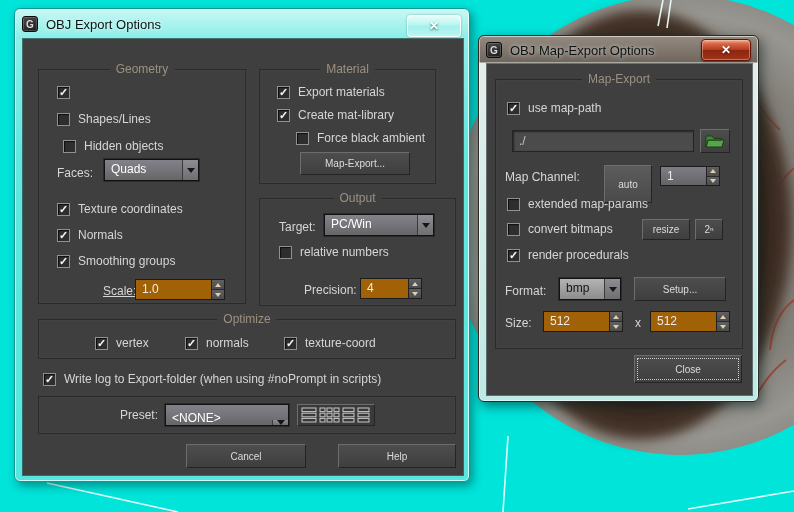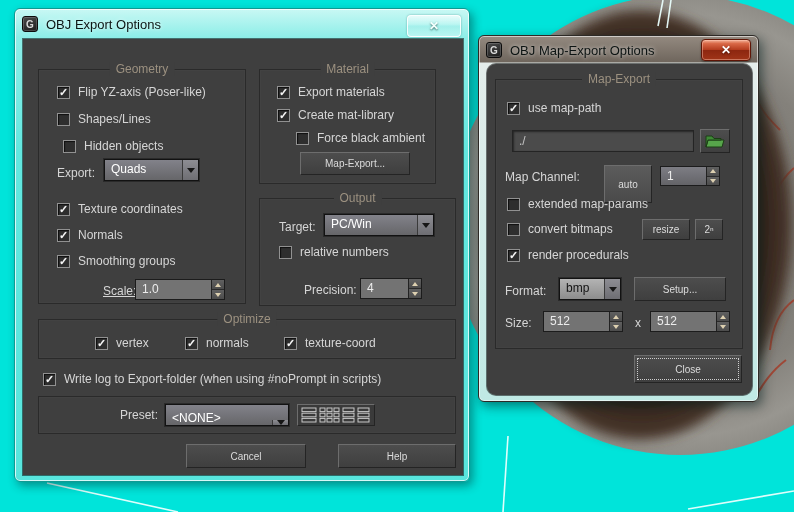--- a/index.html
+++ b/index.html
@@ -50,21 +50,21 @@
   .flabel { position:absolute; font-size:12px; color:#d6d6d6; white-space:nowrap; }
 
   .combo { position:absolute; display:flex; border:1px solid #121212; outline:1px solid #2a2a2a; background:linear-gradient(180deg,#82828a,#666669); }
   .combo .combo-text { flex:1; font-size:12px; color:#fff; padding:2px 0 0 6px; white-space:nowrap; overflow:hidden; }
   .combo .combo-arrow { width:16px; border-left:1px solid #3a3a3a; background:linear-gradient(180deg,#8d8d93,#6e6e73);
     display:flex; align-items:center; justify-content:center; }
   .combo.light { background:linear-gradient(180deg,#b3b3b3,#8d8d8d); }
   .combo.light .combo-text { color:#141414; }
   .tri-down { width:0; height:0; border-left:4px solid transparent; border-right:4px solid transparent; border-top:5px solid #161616; }
 
-  .spinfield { position:absolute; display:flex; border:1px solid #1c1c1c; background:#737373; }
+  .spinfield { position:absolute; display:flex; border:1px solid #1c1c1c; background:#a16207; }
   .spinfield.gray { background:linear-gradient(180deg,#7d7d84,#646468); }
   .spinfield .sf-text { flex:1; font-size:12px; color:#ececec; padding:2px 0 0 6px; }
   .spin { width:13px; flex:none; display:flex; flex-direction:column; border-left:1px solid #222; }
   .spin-btn { flex:1; background:linear-gradient(180deg,#606060,#4c4c4c); display:flex; align-items:center; justify-content:center; }
   .spin-btn + .spin-btn { border-top:1px solid #2a2a2a; }
   .tri-up-s { width:0; height:0; border-left:3px solid transparent; border-right:3px solid transparent; border-bottom:4px solid #ddd0b0; }
   .tri-down-s { width:0; height:0; border-left:3px solid transparent; border-right:3px solid transparent; border-top:4px solid #ddd0b0; }
 
   .btn { position:absolute; background:linear-gradient(180deg,#4d4d4d,#3f3f3f);
     border-top:1px solid #6d6d6d; border-left:1px solid #6d6d6d; border-right:1px solid #242424; border-bottom:1px solid #242424;
@@ -128,35 +128,34 @@
   </div>
 
   <div class="client" style="left:8px; top:30px; width:440px; height:436px;">
 
     <div class="group" style="left:15px; top:30px; width:208px; height:235px;">
       <span class="group-title">Geometry</span>
       <div class="cb" style="left:18px; top:15px;">
         <span class="box">
             <span class="mark">✓</span>
           </span>
-        <span class="lbl">Flip YZ-axis (Poser-like)</span>
       </div>
       <div class="cb" style="left:18px; top:42px;">
         <span class="box">
             <span class="mark"></span>
           </span>
         <span class="lbl">Shapes/Lines</span>
       </div>
       <div class="cb" style="left:24px; top:69px;">
         <span class="box">
             <span class="mark"></span>
           </span>
         <span class="lbl">Hidden objects</span>
       </div>
-      <div class="flabel" style="left:18px; top:96px;">Export:</div>
+      <div class="flabel" style="left:18px; top:96px;">Faces:</div>
       <div class="combo" style="left:65px; top:89px; width:95px; height:22px;">
         <span class="combo-text">Quads</span>
         <span class="combo-arrow">
             <i class="tri-down"></i>
           </span>
       </div>
       <div class="cb" style="left:18px; top:132px;">
         <span class="box">
             <span class="mark">✓</span>
           </span>
@@ -310,21 +309,21 @@
 
 <div class="win win-frame-map" style="left:478px; top:35px; width:281px; height:367px; z-index:3;">
   <div class="titlebar" style="height:28px;">
     <div class="win-icon">G</div>
     <div class="title-text">OBJ Map-Export Options</div>
   </div>
   <div class="close-btn close-red" style="right:7px; top:3px; width:50px; height:22px;">
     <span>✕</span>
   </div>
 
-  <div class="client" style="left:8px; top:28px; width:265px; height:331px;border-radius:9px;">
+  <div class="client" style="left:8px; top:28px; width:265px; height:331px;">
 
     <div class="group" style="left:8px; top:15px; width:248px; height:270px;">
       <span class="group-title">Map-Export</span>
 
       <div class="cb" style="left:11px; top:21px;">
         <span class="box">
             <span class="mark">✓</span>
           </span>
         <span class="lbl">use map-path</span>
       </div>

